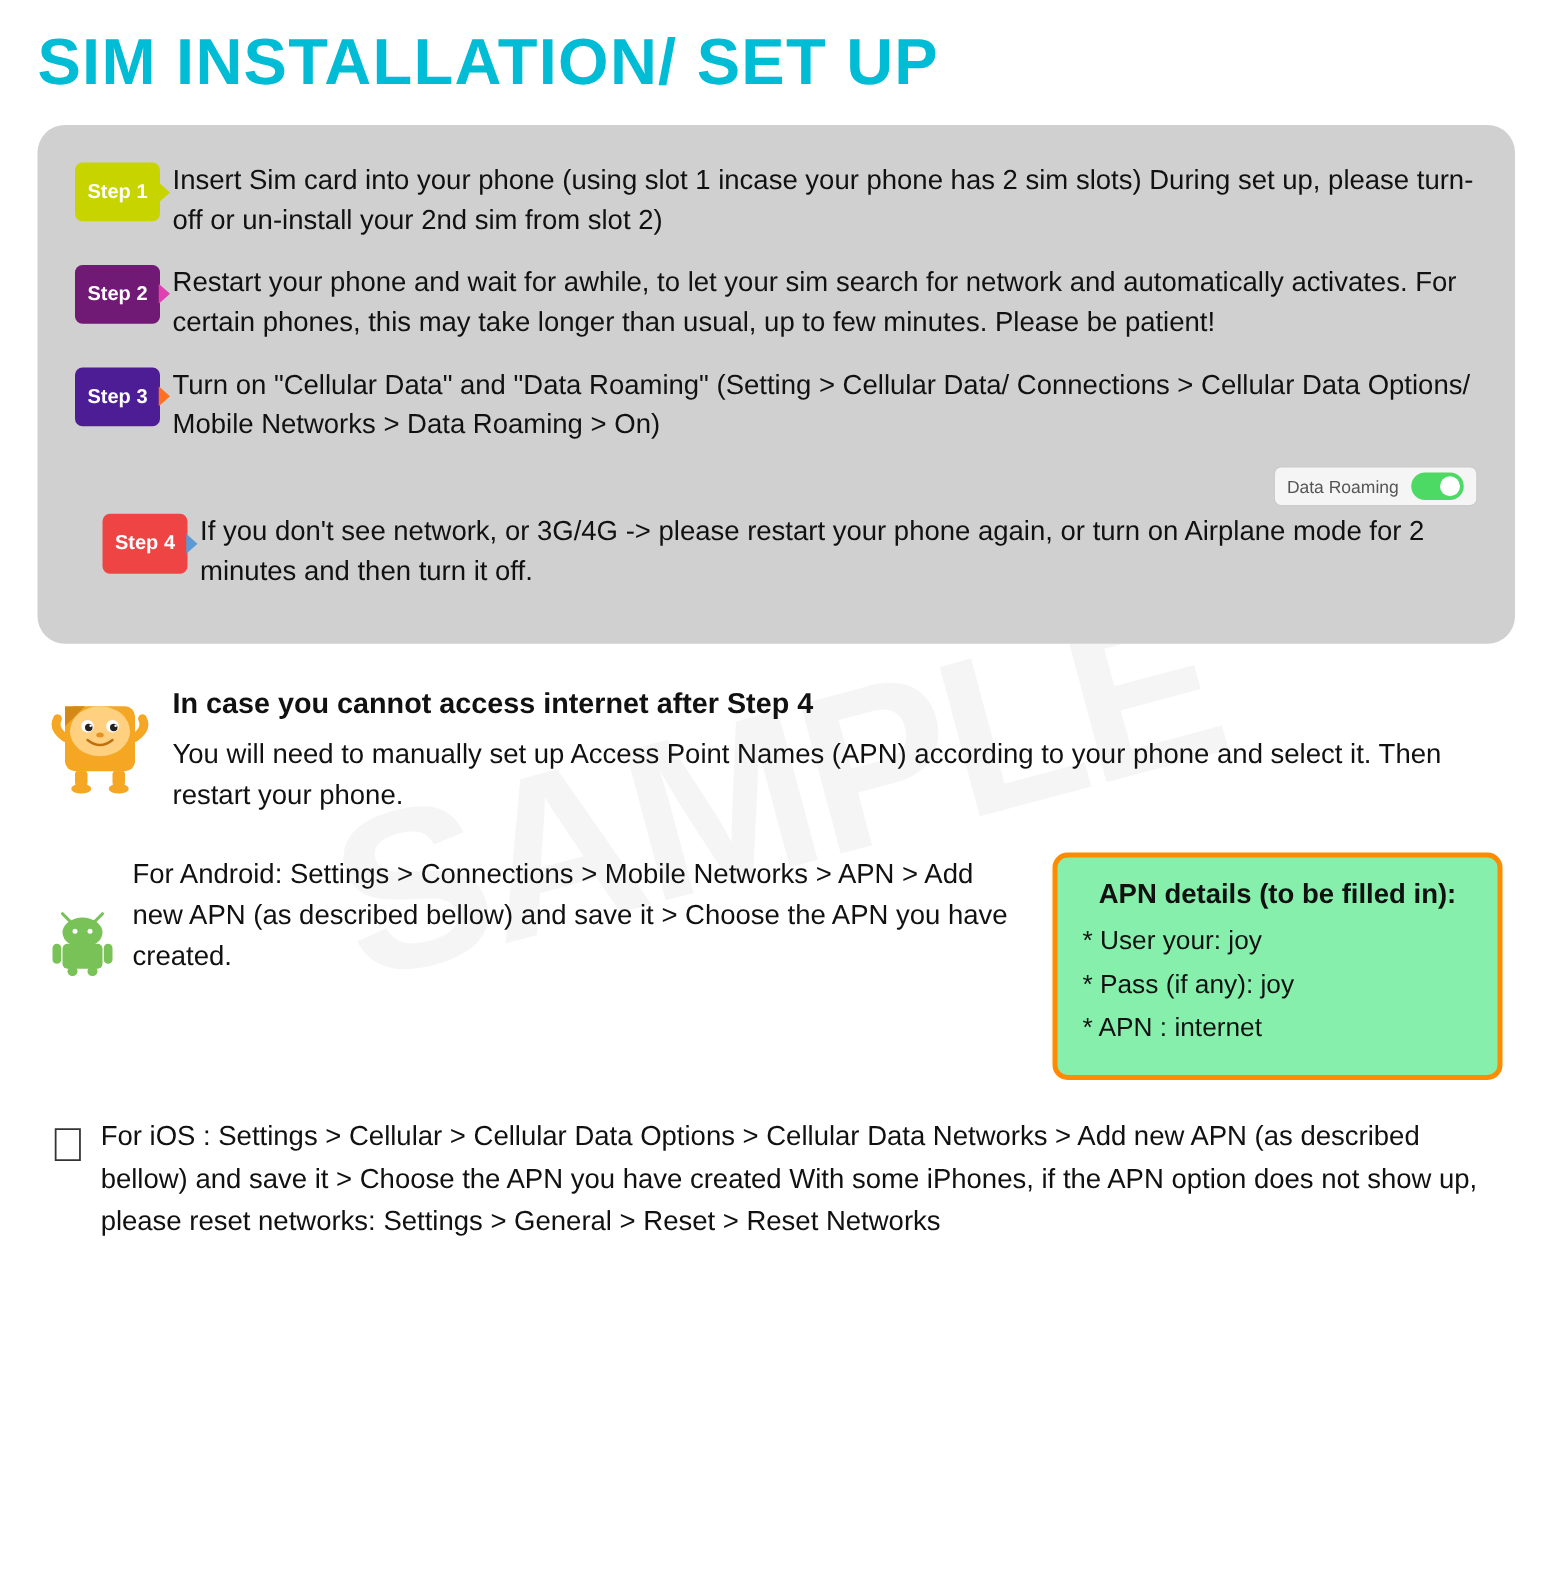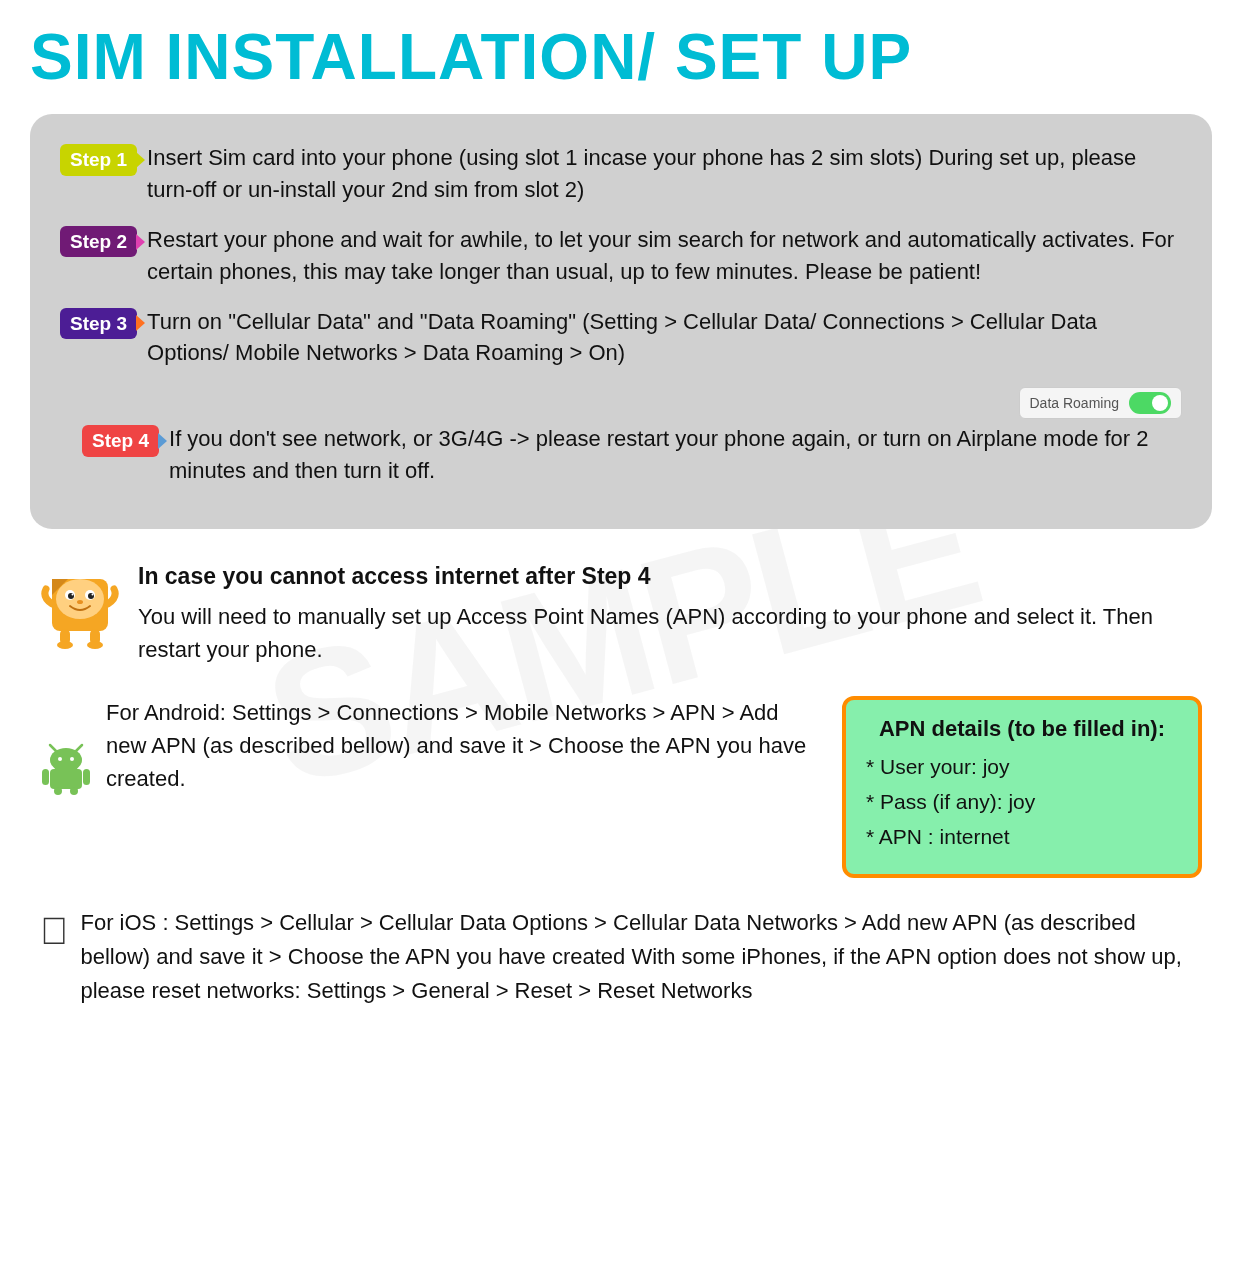--- a/index.html
+++ b/index.html
@@ -29,21 +29,21 @@
       white-space: nowrap;
     }
 
     .content {
       position: relative;
       z-index: 1;
     }
 
     
     .page-title {
-      font-size: 64px;
+      font-size: 52px;
       font-weight: 900;
       color: #00bcd4;
       margin-bottom: 20px;
       letter-spacing: 1px;
     }
 
     
     .instruction-card {
       background: #d0d0d0;
       border-radius: 22px;
@@ -57,23 +57,23 @@
       margin-bottom: 18px;
       font-size: 22px;
       line-height: 1.45;
       color: #111;
     }
 
     .step-badge {
       display: inline-flex;
       align-items: center;
       border-radius: 6px;
-      padding: 2px 10px;
+      padding: 12px 10px;
       font-weight: 900;
-      font-size: 19px;
+      font-size: 16px;
       color: #fff;
       white-space: nowrap;
       margin-right: 10px;
       margin-top: 2px;
       flex-shrink: 0;
       position: relative;
       text-align: center;
     }
 
     .step-badge::after {

